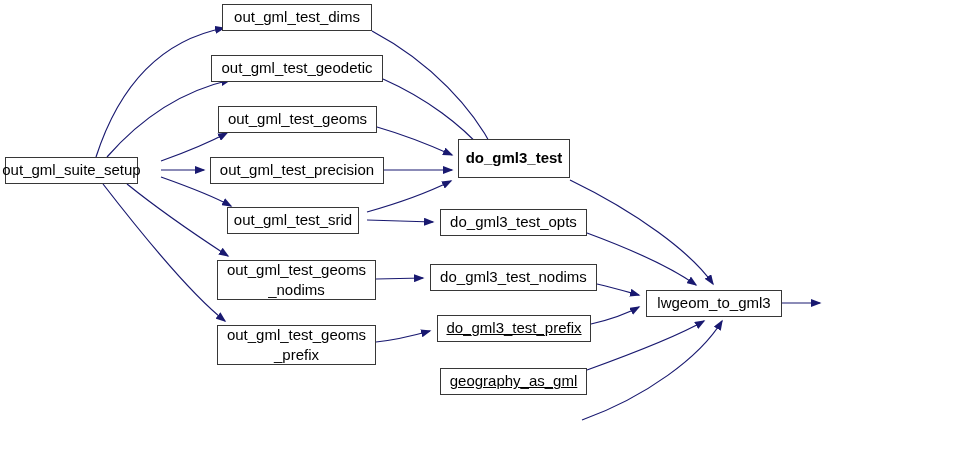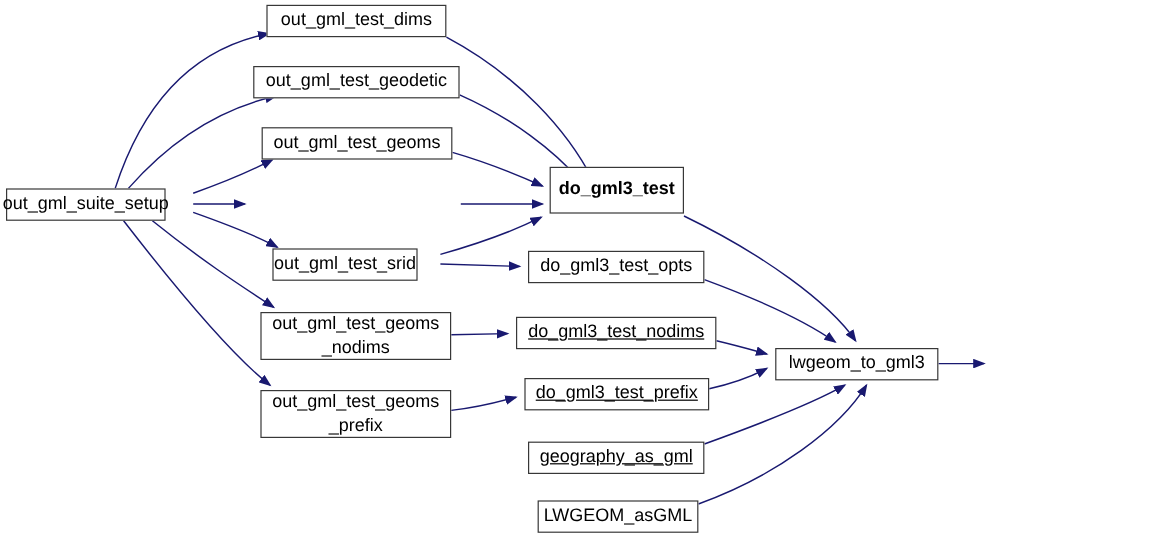--- a/index.html
+++ b/index.html
@@ -102,46 +102,46 @@
   </div>
   <div class="node" style="left:222px; top:4px;   width:150px; height:27px;">
     <span class="node-label">out_gml_test_dims</span>
   </div>
   <div class="node" style="left:211px; top:55px;  width:172px; height:27px;">
     <span class="node-label">out_gml_test_geodetic</span>
   </div>
   <div class="node" style="left:218px; top:106px; width:159px; height:27px;">
     <span class="node-label">out_gml_test_geoms</span>
   </div>
-  <div class="node" style="left:227px; top:207px; width:121px; height:27px;justify-content:center;">
+  <div class="node" style="left:210px; top:157px; width:174px; height:27px;">
+    <span class="node-label">out_gml_test_precision</span>
+  </div>
+  <div class="node" style="left:227px; top:207px; width:132px; height:27px;justify-content:center;">
     <span class="node-label">out_gml_test_srid</span>
   </div>
   <div class="node" style="left:217px; top:260px; width:159px; height:40px;">
     <span class="node-label">out_gml_test_geoms
 _nodims</span>
   </div>
   <div class="node" style="left:217px; top:325px; width:159px; height:40px;">
     <span class="node-label">out_gml_test_geoms
 _prefix</span>
   </div>
   <div class="node" style="left:458px; top:139px; width:112px; height:39px;font-weight:bold;">
     <span class="node-label">do_gml3_test</span>
   </div>
   <div class="node" style="left:440px; top:209px; width:147px; height:27px;">
     <span class="node-label">do_gml3_test_opts</span>
   </div>
-  <div class="node" style="left:430px; top:264px; width:167px; height:27px;text-decoration:underline;">
+  <div class="node" style="left:430px; top:264px; width:167px; height:27px;">
     <span class="node-label">do_gml3_test_nodims</span>
   </div>
   <div class="node" style="left:437px; top:315px; width:154px; height:27px;text-decoration:underline;">
     <span class="node-label">do_gml3_test_prefix</span>
   </div>
   <div class="node" style="left:440px; top:368px; width:147px; height:27px;text-decoration:underline;">
     <span class="node-label">geography_as_gml</span>
   </div>
-  <div class="node" style="left:448px; top:417px; width:134px; height:27px;">
-    <span class="node-label">LWGEOM_asGML</span>
-  </div>
   <div class="node" style="left:646px; top:290px; width:136px; height:27px;">
     <span class="node-label">lwgeom_to_gml3</span>
   </div>
 
 </div>
 
 </body></html>

